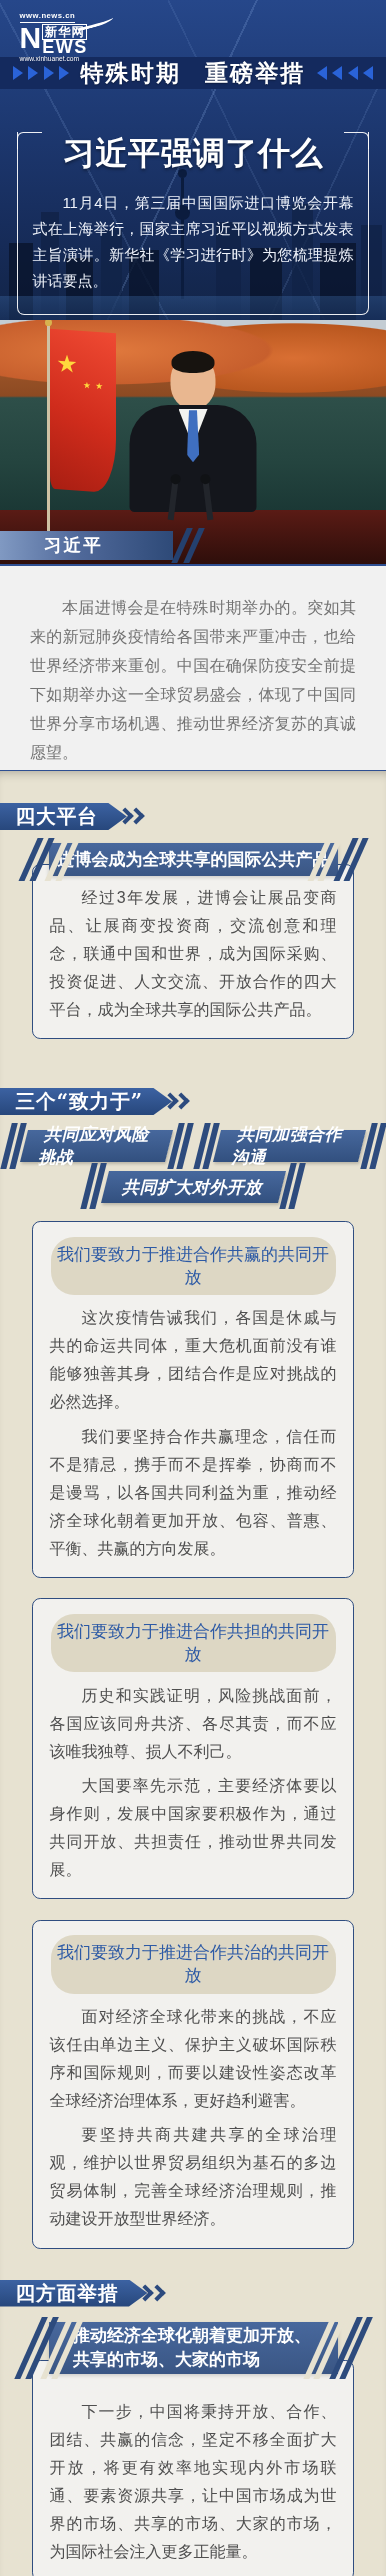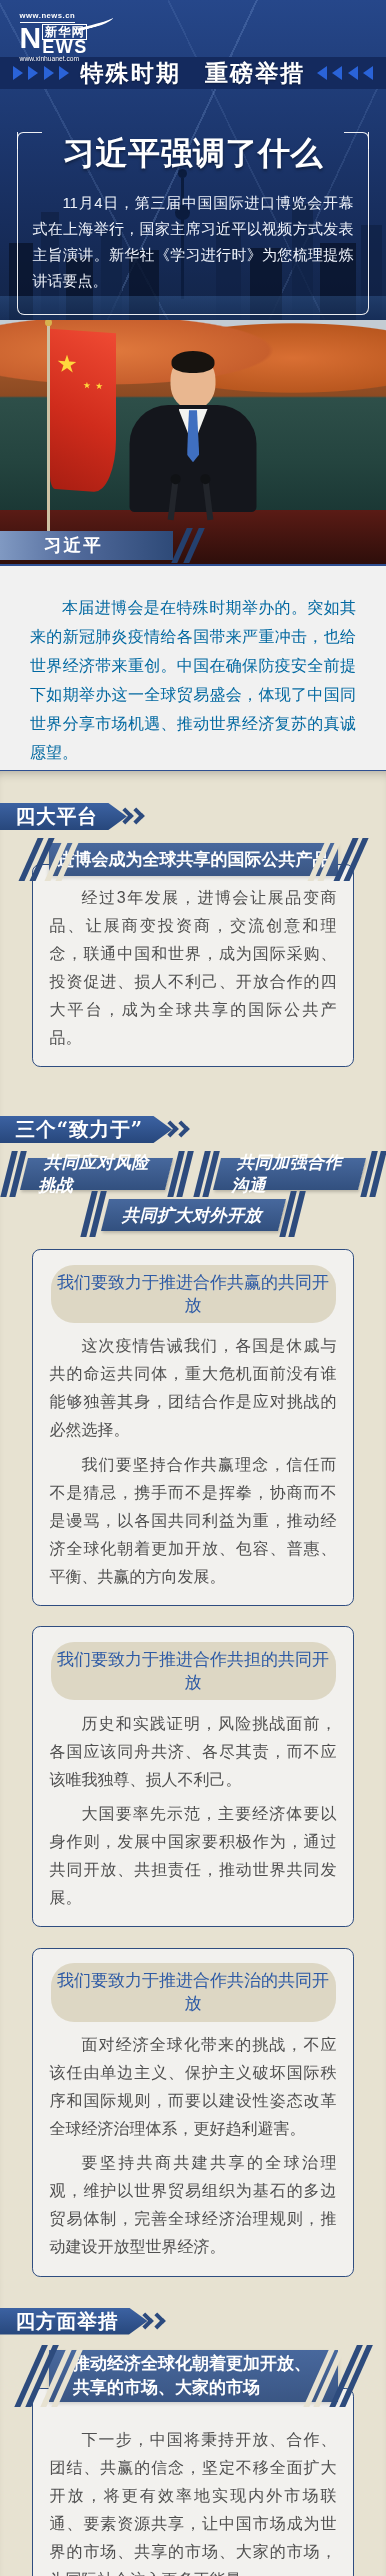--- a/index.html
+++ b/index.html
@@ -88,21 +88,21 @@
   .mic.m1 { left:170px; transform:rotate(7deg); }
   .mic.m2 { left:205px; transform:rotate(-7deg); }
   .pcaption { position:absolute; left:0; bottom:4.1px; width:173px; height:29px; z-index:2;
       background:linear-gradient(90deg,#8099c2 0%, #50699a 45%, #2e4a78 100%);
       display:flex; align-items:center; color:#fff; font-size:17.5px; font-weight:bold; letter-spacing:2.1px; padding-left:44px; }
   .pcaption i, .pcaption b { position:absolute; top:-3.1px; bottom:-3.1px; width:6.2px; background:#24406e; transform:skewX(-24deg); }
   .pcaption i { right:-12.4px; } .pcaption b { right:-24px; }
 
   
   .quote { width:386px; height:205px; background:#f1f1f1; padding:27px 30px 0; overflow:hidden; border-bottom:1.5px solid #2e4f92; }
-  .quote p { color:#0369a1; font-size:16px; line-height:29px; text-align:justify; text-indent:2em; }
+  .quote p { color:#737373; font-size:16px; line-height:29px; text-align:justify; text-indent:2em; }
 
   
   .beige { width:386px; height:2953px; background:#e7e2d1; overflow:hidden; position:relative;
            box-shadow:inset 0 8.2px 10.3px -7.2px rgba(0,0,0,.28); }
 
   .tag { display:flex; align-items:center; }
   .tag .bar { background:linear-gradient(180deg,#3c62a2 0%, #27477c 100%); color:#fff;
       font-family:"DejaVu Serif","Liberation Serif",serif; font-weight:bold; font-size:19.6px; letter-spacing:1px;
       height:27px; display:flex; align-items:center; padding:0 29px 0 15.5px;
       clip-path:polygon(0 0, calc(100% - 18.5px) 0, 100% 50%, calc(100% - 18.5px) 100%, 0 100%); }
@@ -237,21 +237,21 @@
         <span class="stripe navy s-lo2"></span>
       <div class="ribbon">进博会成为全球共享的国际公共产品</div>
       <span class="stripe cut s-lc1"></span>
         <span class="stripe cut s-lc2"></span>
       <span class="stripe cut s-rc1"></span>
         <span class="stripe cut s-rc2"></span>
       <span class="stripe navy s-ro1"></span>
         <span class="stripe navy s-ro2"></span>
     </div>
     <div class="wcard mt-c1">
-      <p>经过3年发展，进博会让展品变商品、让展商变投资商，交流创意和理念，联通中国和世界，成为国际采购、投资促进、损人不利己、开放合作的四大平台，成为全球共享的国际公共产品。</p>
+      <p>经过3年发展，进博会让展品变商品、让展商变投资商，交流创意和理念，联通中国和世界，成为国际采购、投资促进、人文交流、开放合作的四大平台，成为全球共享的国际公共产品。</p>
     </div>
 
     <div class="tag mt-tag2">
       <div class="bar">三个“致力于”</div>
       <i class="chev"></i>
       <i class="chev"></i>
     </div>
     <div class="badges-row mt-row1">
       <div class="badge-grp">
         <span class="stripe navy bs-l1"></span>

